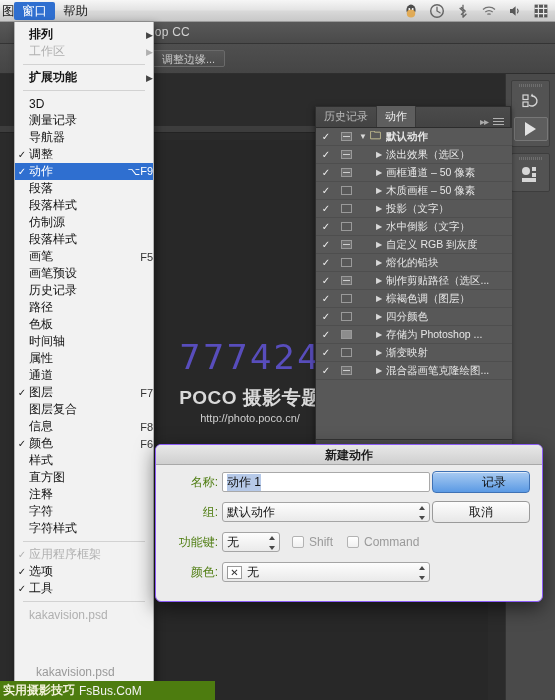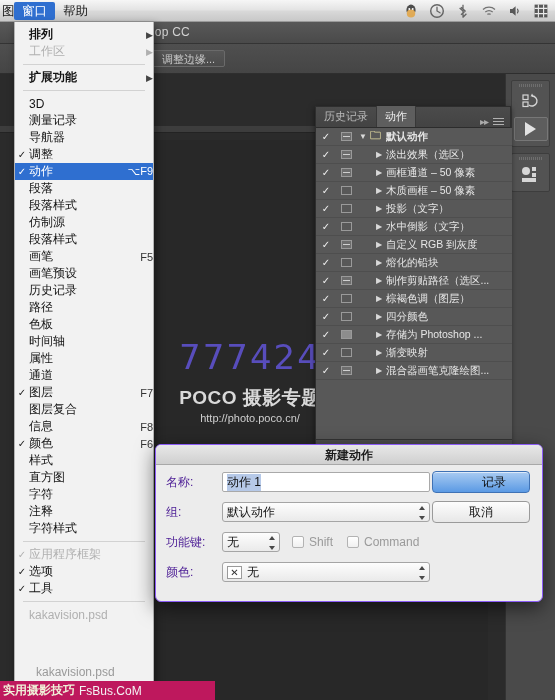--- a/index.html
+++ b/index.html
@@ -158,21 +158,21 @@
     background:#ececec; border:1px solid #8b5cf6; border-radius:6px; z-index:90;
     box-shadow:0 6px 20px rgba(0,0,0,.55);
     overflow:hidden;
   }
   #dlg-title{
     height:20px; background:linear-gradient(to bottom,#e8e8e8,#cfcfcf);
     border-bottom:1px solid #a8a8a8; text-align:center; font-size:12px; color:#1d1d1d;
     line-height:20px; font-weight:bold;
   }
   .drow{ display:flex; align-items:center; height:26px; margin-top:4px; padding-left:10px; }
-  .dlabel{ width:56px; font-size:12px; color:#4c1d95; padding-right:4px; }
+  .dlabel{ width:56px; text-align:right; font-size:12px; color:#4d7c0f; padding-right:4px; }
   .dinput{
     height:20px; background:#fff; border:1px solid #a9a9a9; border-radius:2px;
     font-size:12px; color:#111; display:flex; align-items:center; padding:0 4px;
   }
   .sel-text{ background:#b6c9e8; }
   .dselect{
     height:20px; background:linear-gradient(to bottom,#fdfdfd,#eaeaea);
     border:1px solid #a5a5a5; border-radius:3px; font-size:12px; color:#111;
     display:flex; align-items:center; padding:0 4px; position:relative;
   }
@@ -201,21 +201,21 @@
 
   
   #wm-poco{
     position:absolute; left:160px; top:315px; z-index:12; pointer-events:none;
     text-align:center; width:180px;
   }
   #wm-num{ font-size:34px; color:#5b4fc4; letter-spacing:2px; font-family:"DejaVu Sans",sans-serif; opacity:.95; }
   #wm-poco-brand{ font-size:19px; color:#d9d9d9; margin-top:8px; font-weight:bold; letter-spacing:.5px; }
   #wm-poco-url{ font-size:11px; color:#cfcfcf; margin-top:1px; }
   #wm-bottom{
-    position:absolute; left:0; bottom:0; width:215px; height:19px; background:#be185d;
+    position:absolute; left:0; bottom:0; width:215px; height:19px; background:#4d7c0f;
     display:flex; align-items:center; padding-left:3px; z-index:95;
     font-size:12px; color:#f0f0d8; font-weight:bold; gap:4px;
   }
   #wm-bottom .lat{ color:#f3f3f3; font-weight:normal; }
   #doc-name{
     position:absolute; left:36px; bottom:19px; width:100px; height:18px; z-index:80;
     font-size:12px; color:#9a9a9a; line-height:18px;
   }
 </style>
 </head>
@@ -579,25 +579,25 @@
     <div class="mi">
       <span class="tick"></span>
       <span class="txt">样式</span>
     </div>
     <div class="mi">
       <span class="tick"></span>
       <span class="txt">直方图</span>
     </div>
     <div class="mi">
       <span class="tick"></span>
+      <span class="txt">注释</span>
+    </div>
+    <div class="mi">
+      <span class="tick"></span>
       <span class="txt">字符</span>
-    </div>
-    <div class="mi">
-      <span class="tick"></span>
-      <span class="txt">注释</span>
     </div>
     <div class="mi">
       <span class="tick"></span>
       <span class="txt">字符样式</span>
     </div>
     <div class="misep"></div>
     <div class="mi dim">
       <span class="tick">✓</span>
       <span class="txt">应用程序框架</span>
     </div>

